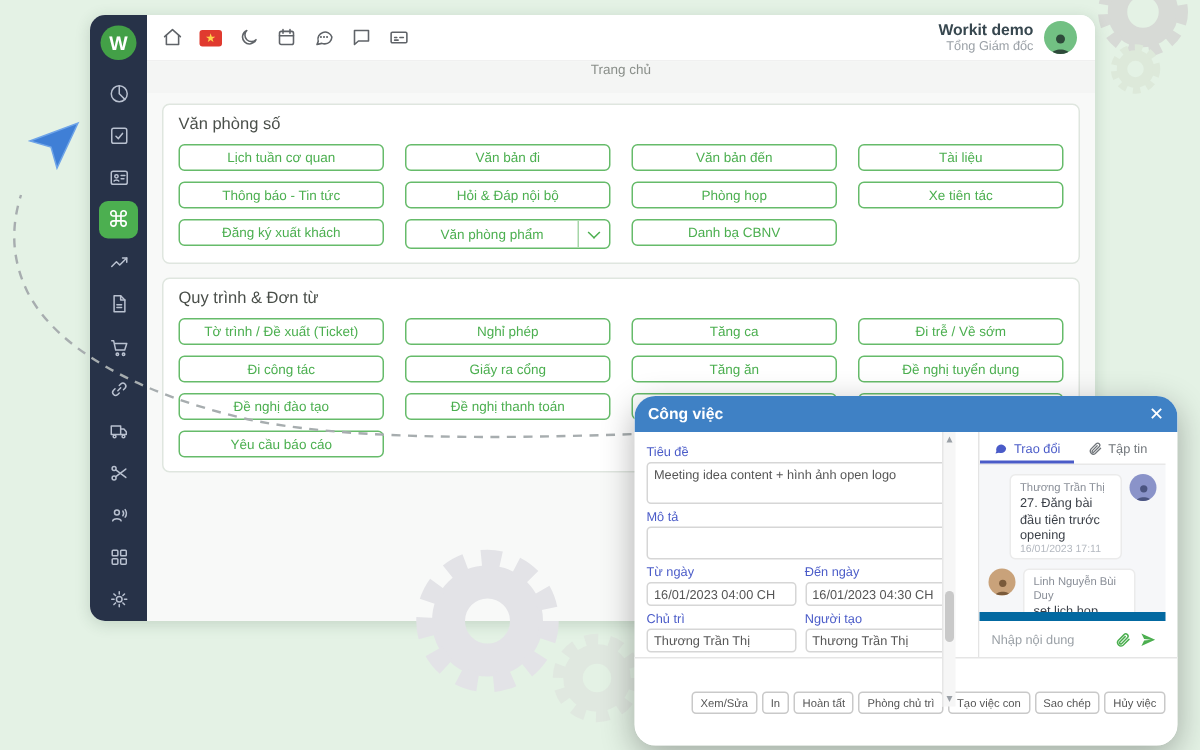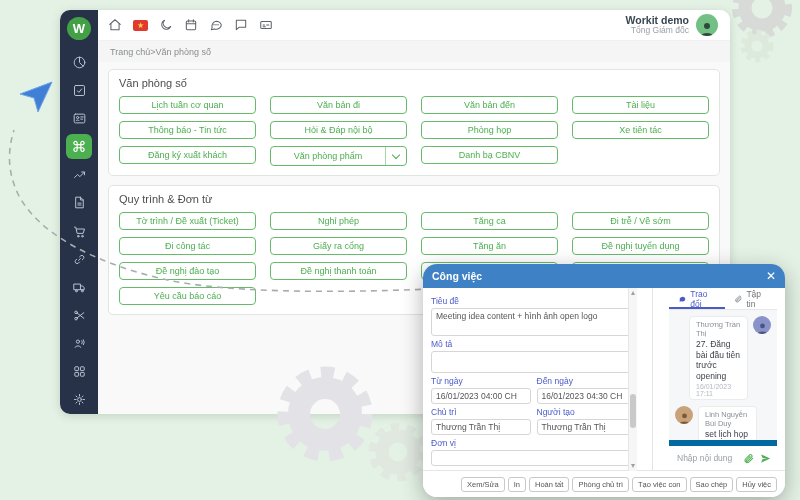--- a/index.html
+++ b/index.html
@@ -24,21 +24,21 @@
   .tb-icons svg{width:14px;height:14px;display:block;}
   .flag{width:15px;height:11px;background:#e03a2f;border-radius:2px;color:#ffd24a;font-size:8px;line-height:11px;text-align:center;}
   .tb-spacer{flex:1;}
   .profile{display:flex;align-items:center;gap:7px;padding-right:2px;cursor:pointer;}
   .profile-text{text-align:right;line-height:1.15;}
   .profile-name{font-size:10.5px;font-weight:bold;color:#37474f;}
   .profile-role{font-size:8.5px;color:#9aa0a6;}
   .avatar{width:22px;height:22px;border-radius:50%;background:#72c083;display:flex;align-items:flex-end;justify-content:center;overflow:hidden;}
   .avatar svg{width:16px;height:16px;}
 
-  .breadcrumb{height:21px;background:#f4f5f4;display:flex;align-items:center;padding:0 12px;font-size:9px;color:#8a8f8a;gap:0;}
+  .breadcrumb{height:21px;background:#f4f5f4;display:flex;align-items:center;padding:0 12px;font-size:9px;color:#8a8f8a;gap:13px;flex-direction:column;}
   .crumb-link{cursor:pointer;}
   .content{flex:1;background:#f8f9f8;padding:7px 10px;overflow:hidden;}
   .card{background:#fff;border:1px solid #dfe6df;border-radius:5px;padding:7px 10px 9px;margin-bottom:9px;}
   .card-title{font-size:11px;color:#4a4f4a;margin-bottom:7px;}
   .btn-grid{display:grid;grid-template-columns:repeat(4,1fr);gap:7px 14px;}
   .gbtn{height:18px;border:1px solid #66bb6a;border-radius:4px;color:#4caf50;font-size:9px;display:flex;
         align-items:center;justify-content:center;background:#fff;cursor:pointer;white-space:nowrap;overflow:hidden;}
   .gbtn-split{display:flex;padding:0;align-items:stretch;justify-content:stretch;}
   .gbtn-split .lbl{flex:1;display:flex;align-items:center;justify-content:center;}
   .gbtn-split .dd{width:20px;border-left:1px solid #a5d6a7;display:flex;align-items:center;justify-content:center;cursor:pointer;}
@@ -76,21 +76,21 @@
   .msg-text{font-size:8.5px;color:#3a3f47;line-height:1.25;}
   .msg-time{font-size:7px;color:#b4b9c0;margin-top:1px;}
   .msg-avatar{width:18px;height:18px;border-radius:50%;flex:0 0 18px;display:flex;align-items:flex-end;justify-content:center;overflow:hidden;}
   .msg-avatar svg{width:13px;height:13px;}
   .chat-input-bar{height:24px;background:#fff;border-top:6px solid #0369a1;display:flex;align-items:center;padding:0 6px;gap:6px;flex:0 0 24px;}
   .chat-input{flex:1;border:none;outline:none;font-size:8.5px;color:#555;font-family:"Liberation Sans",sans-serif;min-width:0;}
   .chat-input::placeholder{color:#9aa0a6;}
   .chat-icon-btn{color:#4caf50;cursor:pointer;display:flex;}
   .chat-icon-btn svg{width:11px;height:11px;}
   .modal-footer{height:26px;border-top:1px solid #e5e5e5;display:flex;align-items:center;justify-content:flex-end;
-                gap:3px;padding:0 8px;flex:0 0 26px;background:#fff;}
+                gap:3px;padding:16px 8px;flex:0 0 26px;background:#fff;}
   .fbtn{font-size:7.5px;color:#555;border:1px solid #c9c9c9;border-radius:3px;background:#fff;padding:2px 5px;
         cursor:pointer;white-space:nowrap;font-family:"Liberation Sans",sans-serif;}
 
   
   .cursor-arrow{position:absolute;left:8px;top:72px;z-index:6;}
 </style>
 </head>
 <body>
 <div class="stage">
 
@@ -363,21 +363,21 @@
         <div class="flabel">Dự án</div>
 
       </div>
 
       <div class="scrollbar" style="position:absolute;left:205px;top:24px;bottom:26px;">
         <div class="sb-arrow sb-up"></div>
         <div class="sb-thumb"></div>
         <div class="sb-arrow sb-down"></div>
       </div>
 
-      <div class="chat-col" style="margin-left:8px;padding-left:16px;">
+      <div class="chat-col" style="margin-left:8px;">
         <div class="tabs">
           <div class="tab active">
             <svg viewBox="0 0 24 24" fill="currentColor">
                 <path d="M21 11.5a8 8 0 01-8.2 7.8 9 9 0 01-3.3-.6L4 20l1.4-3.6A8 8 0 1121 11.5z"></path>
               </svg>
             <span>Trao đổi</span>
           </div>
           <div class="tab">
             <svg viewBox="0 0 24 24" fill="none" stroke="currentColor" stroke-width="2" stroke-linecap="round">
                 <path d="M21 11.5l-8.5 8.5a5 5 0 01-7-7l8.5-8.5a3.3 3.3 0 014.7 4.7l-8.5 8.5a1.7 1.7 0 01-2.4-2.4L15.5 7.5"></path>

